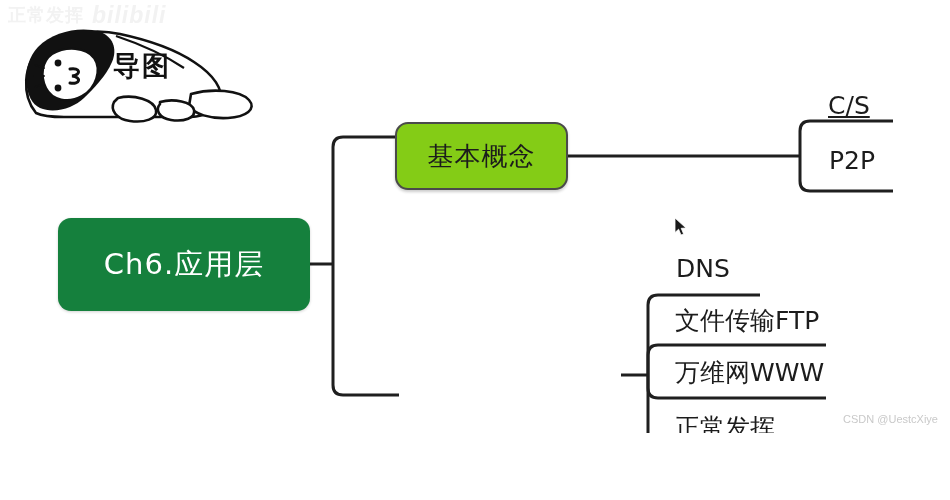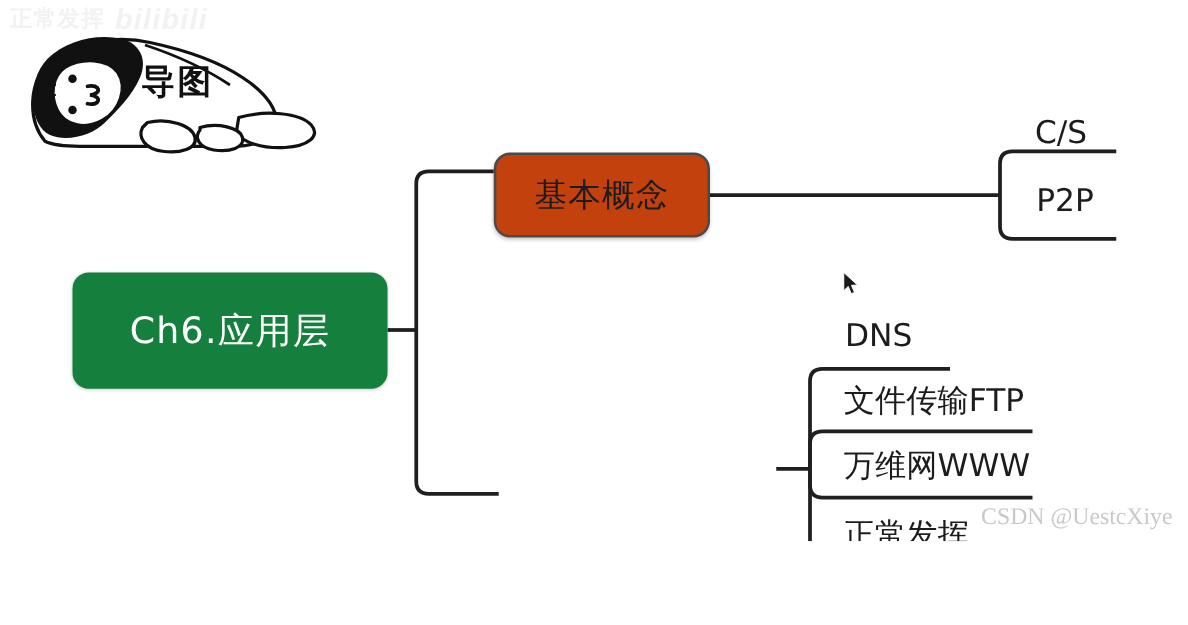--- a/index.html
+++ b/index.html
@@ -86,21 +86,21 @@
     width: 252px;
     height: 93px;
     background: #15803d;
     border-radius: 13px;
     color: #ffffff;
     font-size: 29px;
     letter-spacing: 1px;
     box-shadow: 0 1px 3px rgba(0,0,0,0.18);
   }
   .node-grey {
-    background: #c2410c;
+    background: #84cc16;
     border: 2px solid #4a4a4a;
     border-radius: 13px;
     color: #1c1c1c;
     font-size: 26px;
     letter-spacing: 1px;
     box-shadow: 0 2px 3px rgba(0,0,0,0.20);
   }
   .node-basic {
     left: 395px;
     top: 122px;
@@ -116,45 +116,45 @@
 
   
   .leaf {
     position: absolute;
     white-space: nowrap;
     color: #1c1c1c;
     font-family: "DejaVu Sans", "Liberation Sans", sans-serif;
     line-height: 1;
   }
   .leaf-netmodel { left: 622px; top: 117px; font-size: 25px; }
-  .leaf-cs       { left: 828px; top: 93px;  font-size: 25px; }
+  .leaf-cs       { left: 828px; top: 93px;  font-size: 25px; text-decoration: underline; }
   .leaf-p2p      { left: 829px; top: 148px; font-size: 25px; }
   .leaf-dns      { left: 676px; top: 256px; font-size: 25px; }
   .leaf-ftp      { left: 675px; top: 308px; font-size: 25px; }
   .leaf-www      { left: 675px; top: 360px; font-size: 25px; }
   .leaf-mail     { left: 675px; top: 415px; font-size: 25px; }
 
   
   .cursor {
     position: absolute;
     left: 674px;
     top: 217px;
     width: 14px;
     height: 20px;
   }
 
   
   .csdn {
     position: absolute;
     right: 12px;
     bottom: 8px;
-    font-size: 19px;
+    font-size: 11px;
     color: #c9c9c9;
     white-space: nowrap;
-    font-family: Liberation Serif, serif;
+    font-family: Liberation Sans, sans-serif;
   }
 </style>
 </head>
 <body>
 
 <div id="canvas">
 
   <div class="wm-band">
     <span class="wm-cn">正常发挥</span>
     <span class="wm-bili">bilibili</span>

